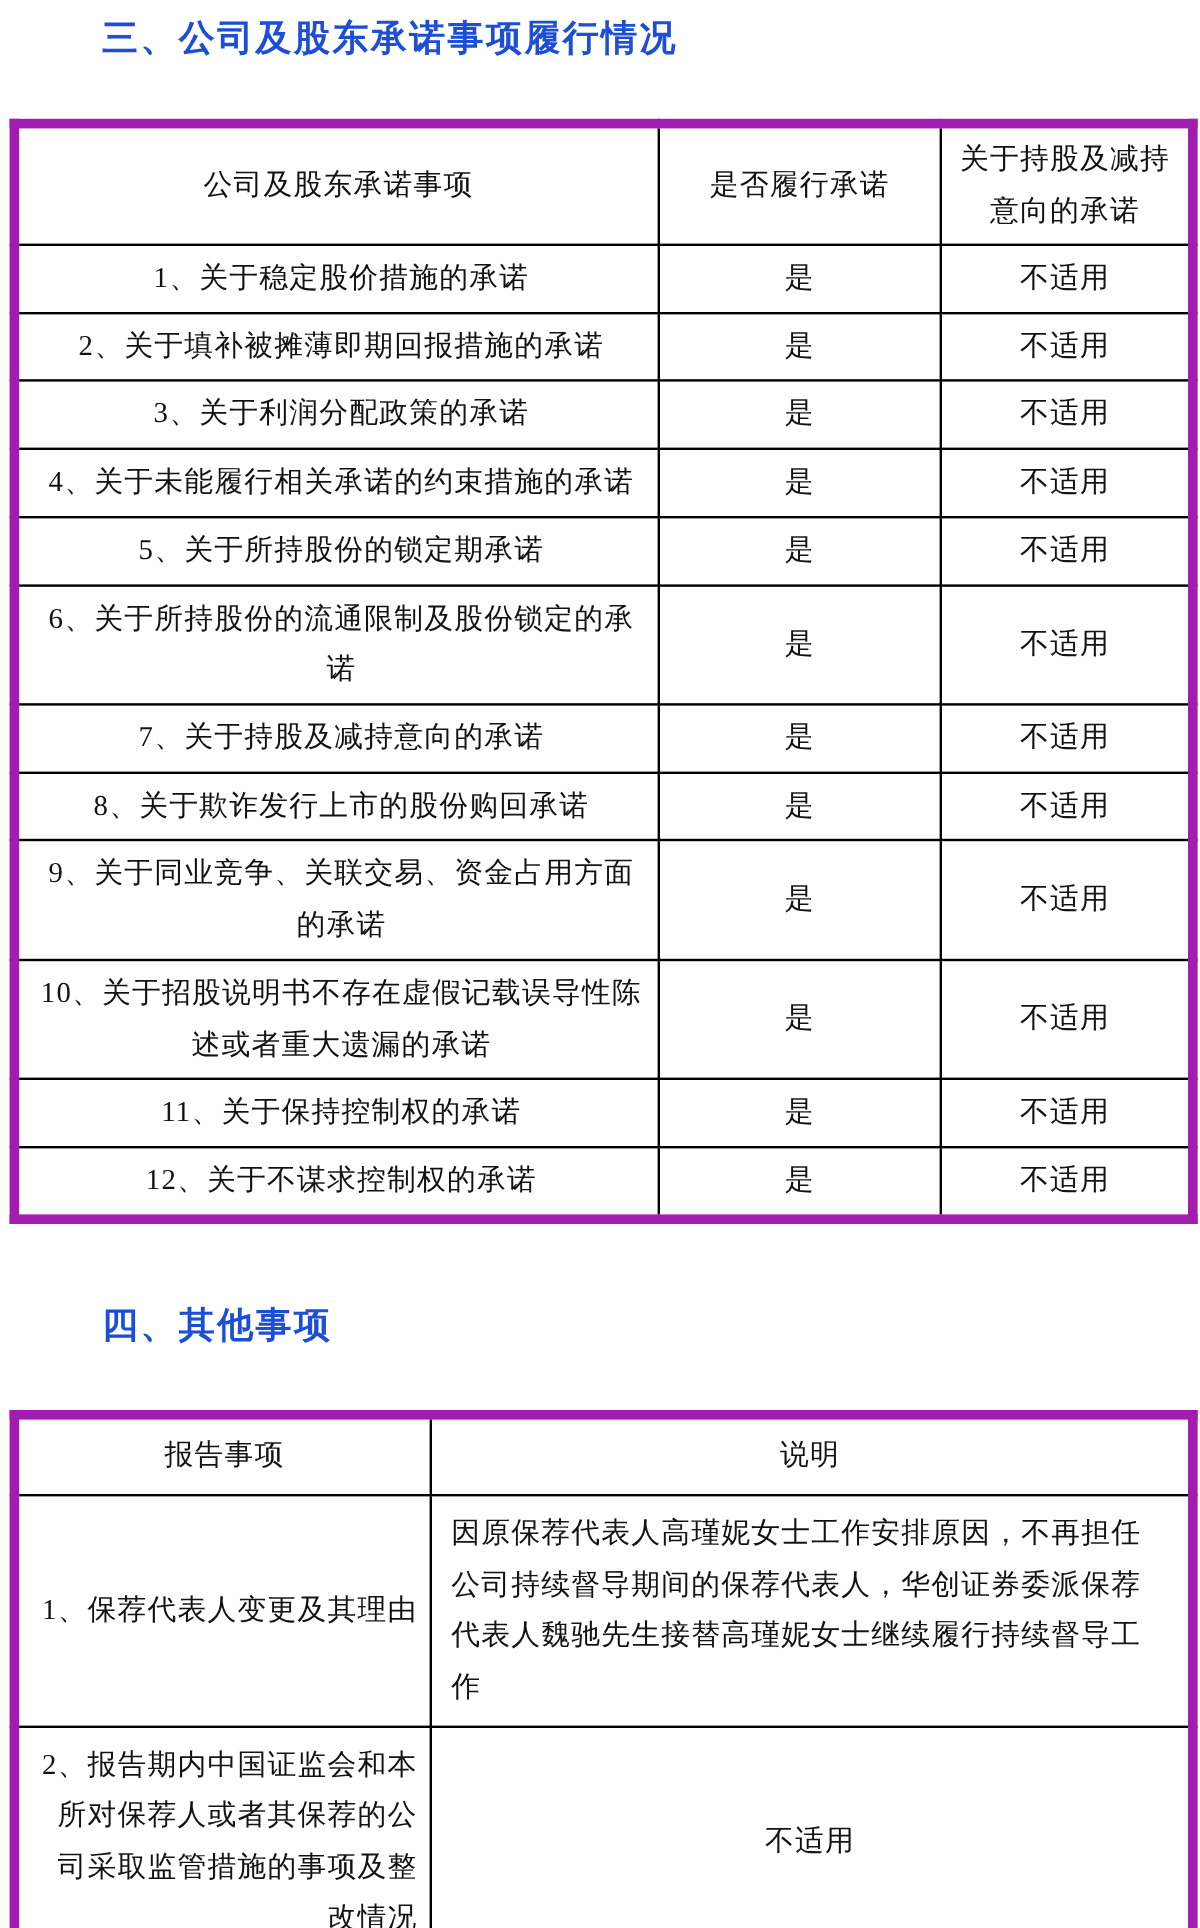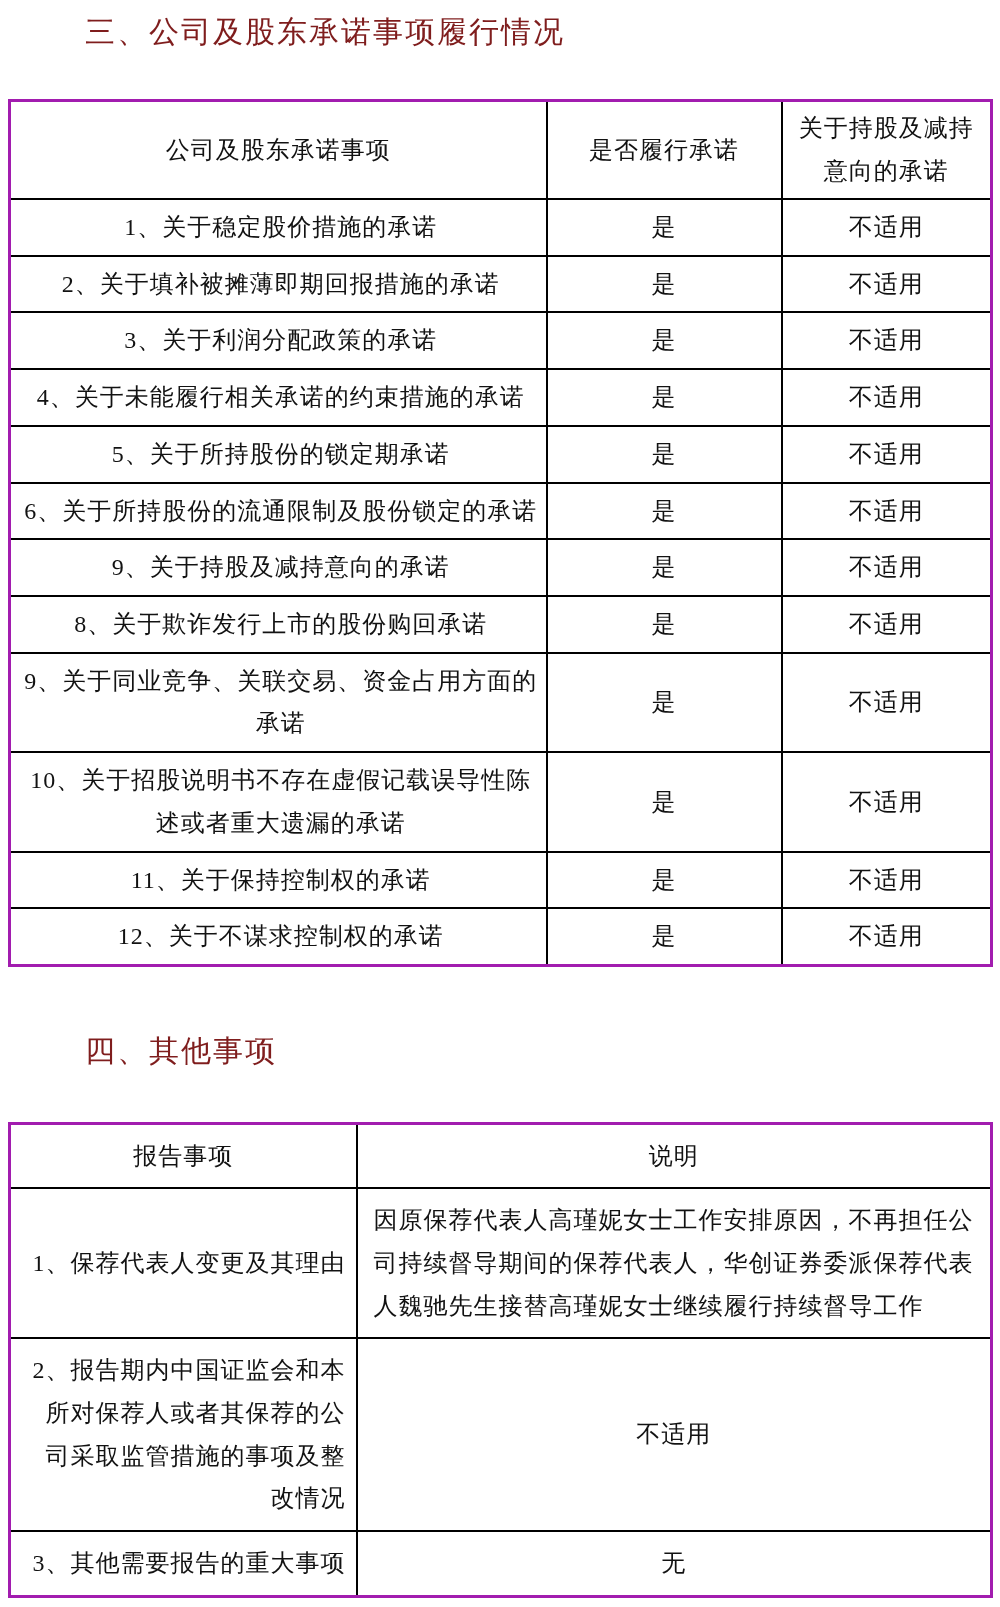--- a/index.html
+++ b/index.html
@@ -4,29 +4,29 @@
 <style>
   html,body{margin:0;padding:0;}
   body{
     width:1000px;height:1607px;
     background:#ffffff;color:#121212;
     font-family:"Liberation Serif","DejaVu Serif",serif;
     -webkit-font-smoothing:antialiased;
   }
   .doc{padding-top:8px;}
   .section-heading{
-    font-size:30px;font-weight:normal;letter-spacing:2px;
-    margin:0 0 0 85px;color:#7f1d1d;
+    font-size:30px;font-weight:bold;letter-spacing:2px;
+    margin:0 0 0 85px;color:#1d4ed8;
   }
   #heading-3{margin-top:4px;margin-bottom:46px;}
   #heading-4{margin-top:64px;margin-bottom:50px;}
   table{
     border-collapse:collapse;table-layout:fixed;
     margin-left:8px;width:982px;
-    border:3px solid #a21caf;
+    border:8px solid #a21caf;
   }
   th,td{
     border:2px solid #000;
     font-size:24px;font-weight:normal;letter-spacing:1px;
     padding:6px 8px;line-height:1.78;color:#121212;
     overflow:hidden;
   }
   
   .t1 col.c1{width:537px;}
   .t1 col.c2{width:235px;}
@@ -96,21 +96,21 @@
     <td class="center-cell">不适用</td>
   </tr>
 
   <tr>
     <td class="item-cell">6、关于所持股份的流通限制及股份锁定的承诺</td>
     <td class="center-cell">是</td>
     <td class="center-cell">不适用</td>
   </tr>
 
   <tr>
-    <td class="item-cell">9、关于持股及减持意向的承诺</td>
+    <td class="item-cell">7、关于持股及减持意向的承诺</td>
     <td class="center-cell">是</td>
     <td class="center-cell">不适用</td>
   </tr>
 
   <tr>
     <td class="item-cell">8、关于欺诈发行上市的股份购回承诺</td>
     <td class="center-cell">是</td>
     <td class="center-cell">不适用</td>
   </tr>
 

